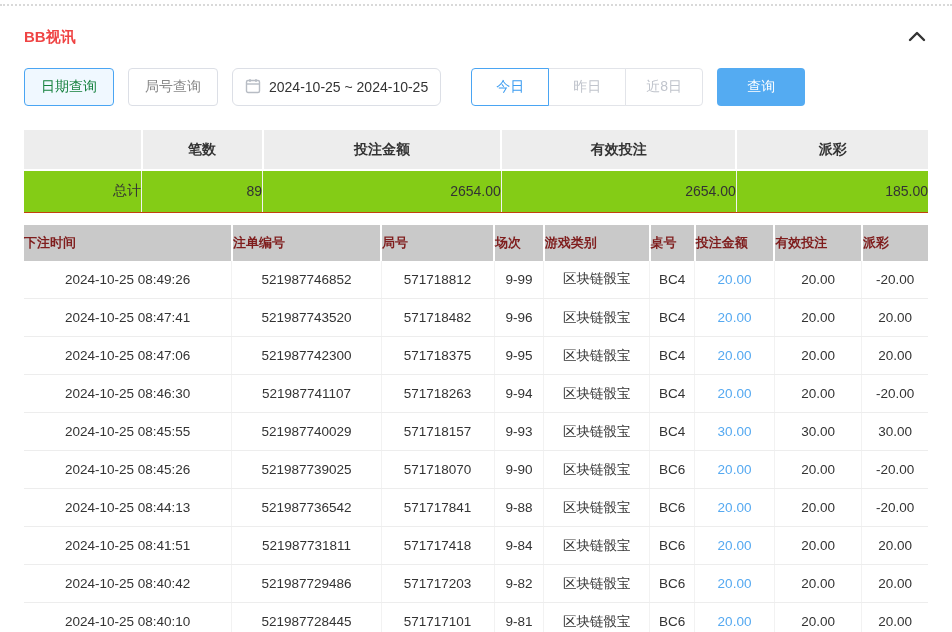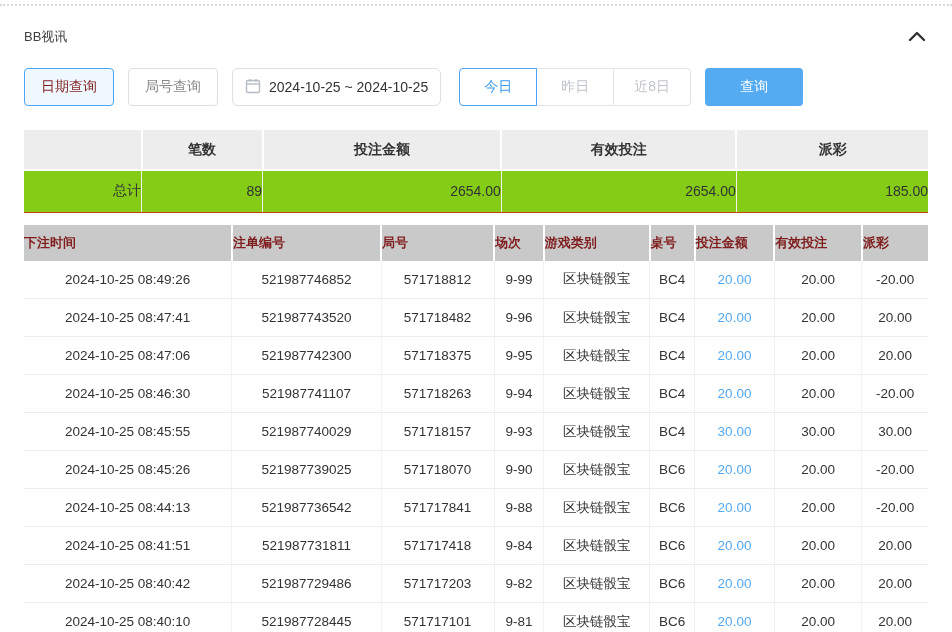--- a/index.html
+++ b/index.html
@@ -13,50 +13,50 @@
     position: absolute; top: 4px; left: 0; width: 100%;
     border-top: 2px dotted #d9d9d9;
   }
   .content { padding: 24px 24px 0 24px; }
 
   
   .panel-header {
     display: flex; align-items: center; justify-content: space-between;
     margin-top: 2px; margin-bottom: 20px;
   }
-  .panel-title { font-size: 13px; font-weight: normal; color: #404040; }
+  .panel-title { font-size: 15px; font-weight: bold; color: #ef4444; }
   .collapse-btn { cursor: pointer; display: flex; align-items: center; padding: 2px; }
 
   
   .filter-row { display: flex; align-items: center; gap: 14px; margin-bottom: 24px; }
   .btn {
     height: 38px; border-radius: 4px; font-size: 14px;
     display: inline-flex; align-items: center; justify-content: center;
     cursor: pointer; background: #fff; border: 1px solid #dcdfe6; color: #888;
     padding: 0 16px;
   }
   .btn.tab-active {
-    border-color: #4aa5f3; color: #7f1d1d; background: #f0f8ff;
+    border-color: #4aa5f3; color: #15803d; background: #f0f8ff;
   }
   .date-input {
     height: 38px; border: 1px solid #dcdfe6; border-radius: 6px;
     display: inline-flex; align-items: center; gap: 8px; padding: 0 12px;
     font-size: 14px; color: #333; background: #fff; cursor: pointer;
   }
   .quick-group { display: inline-flex; }
   .quick-group .qbtn {
     height: 38px; min-width: 78px; font-size: 14px; background: #fff;
     display: inline-flex; align-items: center; justify-content: center;
     border: 1px solid #e2e4e9; color: #c0c4cc; cursor: pointer; margin-left: -1px;
   }
-  .quick-group .qbtn:first-child { margin-left: 4px; border-radius: 4px 0 0 4px; }
+  .quick-group .qbtn:first-child { margin-left: 16px; border-radius: 4px 0 0 4px; }
   .quick-group .qbtn:last-child { border-radius: 0 4px 4px 0; }
   .quick-group .qbtn.active { border: 1px solid #4aa5f3; color: #3b9cf1; z-index: 1; }
   .search-btn {
-    height: 38px; width: 98px; border: none; border-radius: 4px;
+    height: 38px; width: 88px; border: none; border-radius: 4px;
     background: #54abf2; color: #fff; font-size: 14px; cursor: pointer;
   }
 
   
   table { border-collapse: collapse; width: 100%; table-layout: fixed; }
   .summary-table { margin-bottom: 12px; }
   .summary-table th {
     background: #ededed; height: 40px; font-size: 14px; font-weight: bold;
     color: #333; border-left: 2px solid #fff; text-align: center;
   }

